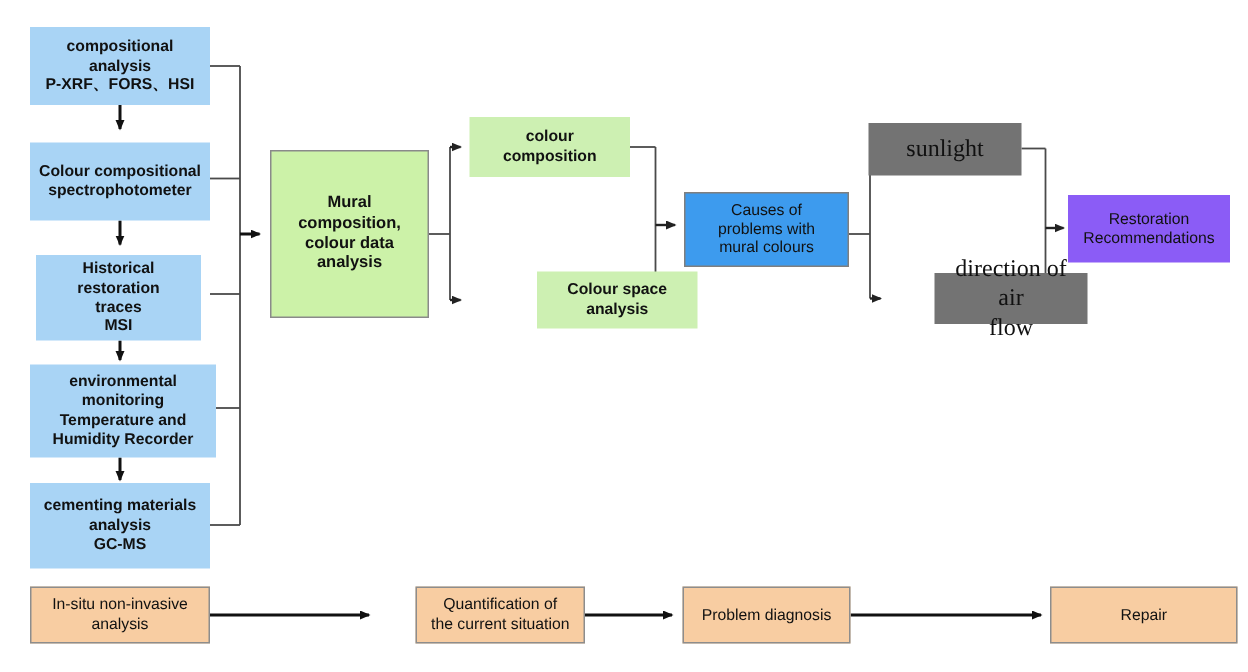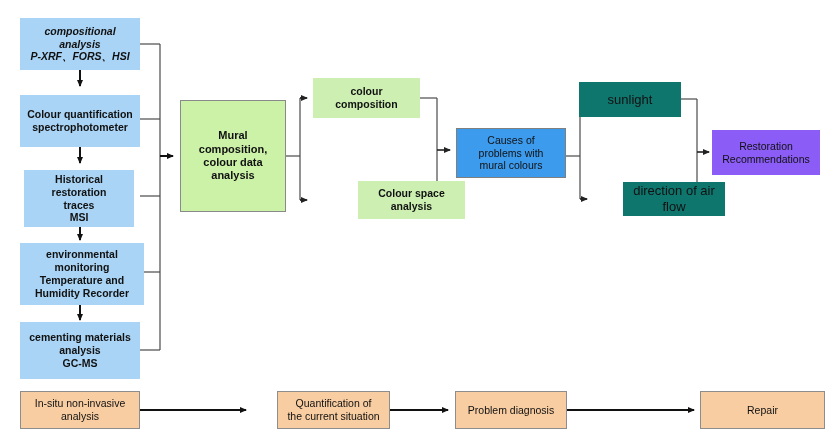--- a/index.html
+++ b/index.html
@@ -45,24 +45,25 @@
     font-weight: bold;
     font-size: 10.5px;
   }
   .node-blue-strong {
     background: #3d9bee;
     border: 1px solid #7f7f7f;
     font-weight: normal;
     font-size: 10.5px;
   }
   .node-lav {
-    background: #0f766e;
+    background: #737373;
     border: 0px solid transparent;
     font-weight: normal;
-    font-size: 13px;
+    font-size: 16px;
+    font-family: Liberation Serif, serif;
   }
   .node-purple {
     background: #8b5cf6;
     border: 0px solid transparent;
     font-weight: normal;
     font-size: 10.5px;
   }
   .node-orange {
     background: #f8cda2;
     border: 1px solid #8d8d8d;
@@ -325,25 +326,25 @@
       <path class="lk-bold" d="M140,410 L246,410" marker-end="url(#ah-bold)"></path>
     </g>
     <g>
       <path class="lk-bold" d="M366,410 L448,410" marker-end="url(#ah-bold)"></path>
     </g>
     <g>
       <path class="lk-bold" d="M567,410 L694,410" marker-end="url(#ah-bold)"></path>
     </g>
   </svg>
 
-  <div class="node node-blue" style="left:20px; top:18px; width:120px; height:52px;font-style:italic;">compositional
+  <div class="node node-blue" style="left:20px; top:18px; width:120px; height:52px;">compositional
 analysis
 P-XRF、FORS、HSI</div>
 
-  <div class="node node-blue" style="left:20px; top:95px; width:120px; height:52px;">Colour quantification
+  <div class="node node-blue" style="left:20px; top:95px; width:120px; height:52px;">Colour compositional
 spectrophotometer</div>
 
   <div class="node node-blue" style="left:24px; top:170px; width:110px; height:57px;">Historical restoration
 traces
 MSI</div>
 
   <div class="node node-blue" style="left:20px; top:243px; width:124px; height:62px;">environmental
 monitoring
 Temperature and
 Humidity Recorder</div>

